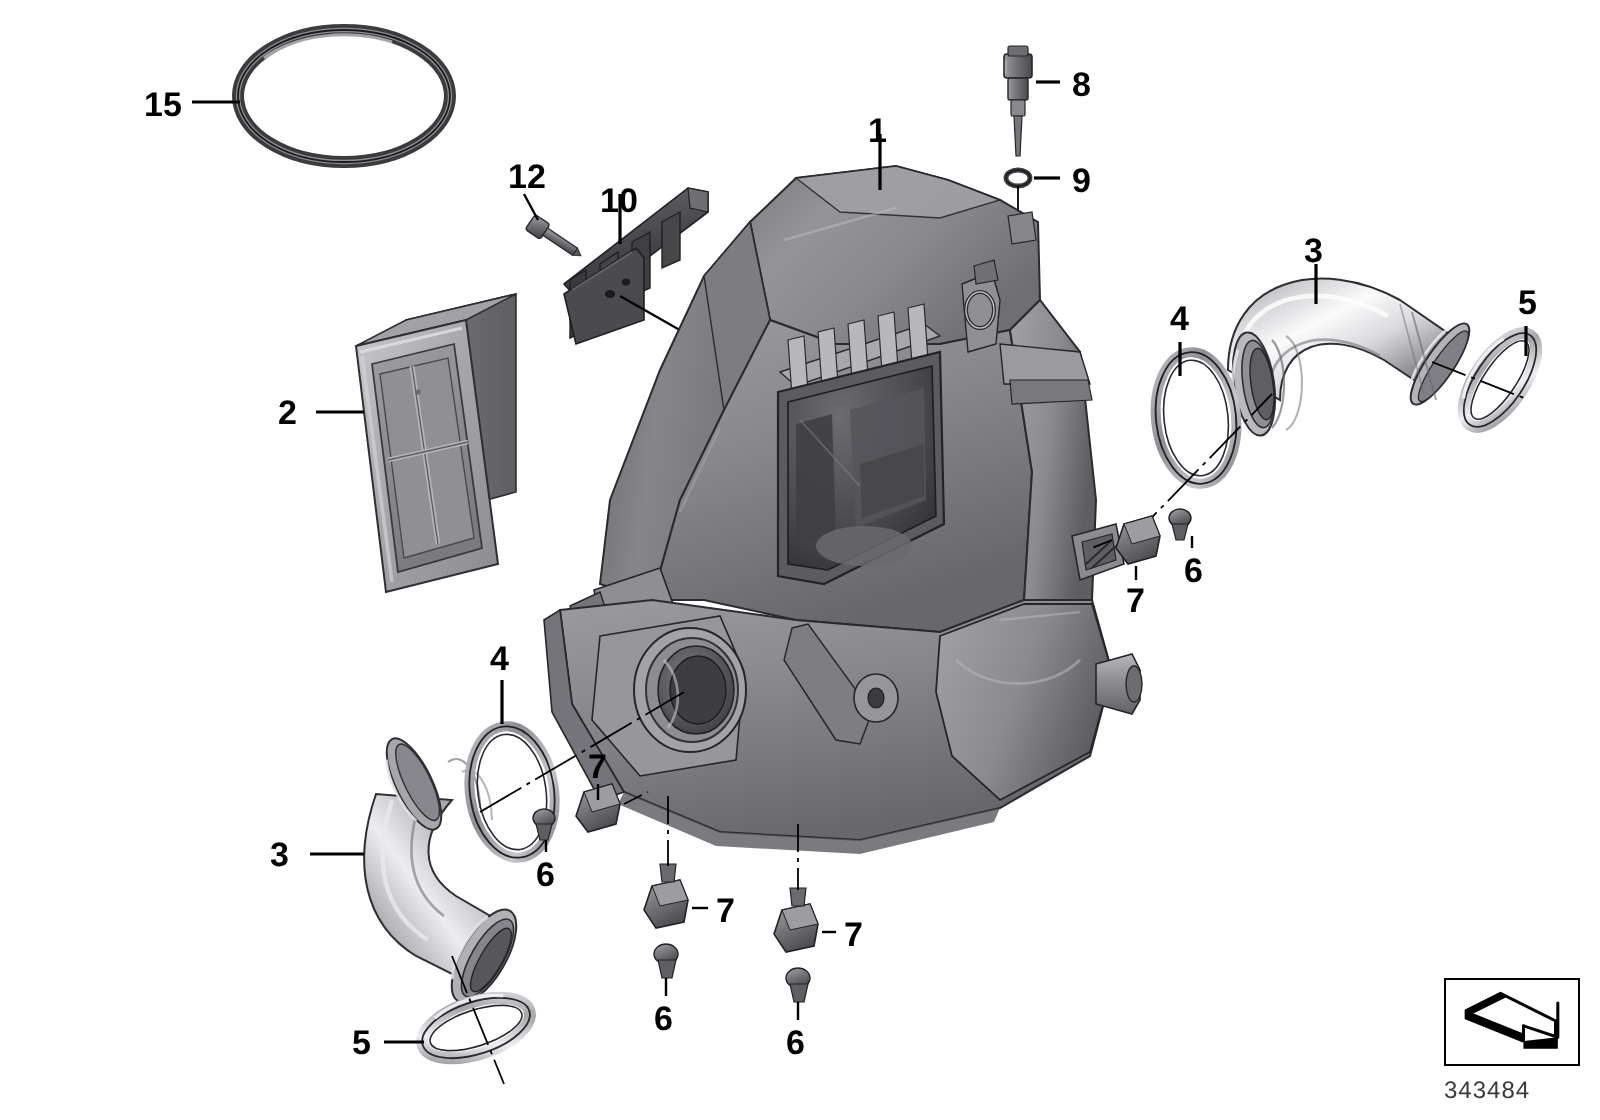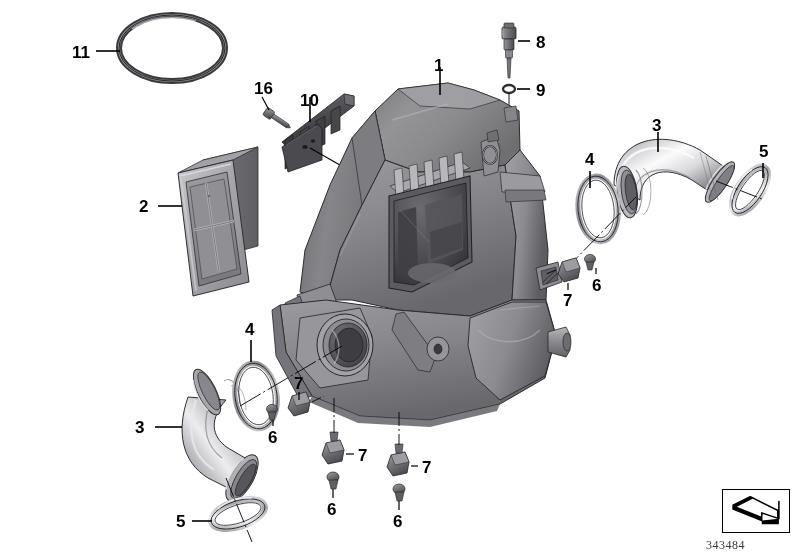--- a/index.html
+++ b/index.html
@@ -29,23 +29,23 @@
     font-family: "Liberation Sans", sans-serif;
     font-weight: bold;
     font-size: 17px;
     color: #000000;
     line-height: 1;
     white-space: nowrap;
     user-select: none;
   }
   #partnum {
     position: absolute;
-    left: 706px;
+    left: 722px;
     top: 538px;
-    font-family: Liberation Serif, serif;
+    font-family: Liberation Sans, sans-serif;
     font-size: 12px;
     color: #3a3a3a;
     letter-spacing: 0.5px;
   }
   #logo-box {
     position: absolute;
     left: 722px;
     top: 489px;
     width: 68px;
     height: 44px;
@@ -490,22 +490,22 @@
   <div class="callout" style="left:268px; top:429px;">6</div>
   <div class="callout" style="left:327px; top:501px;">6</div>
   <div class="callout" style="left:393px; top:513px;">6</div>
   <div class="callout" style="left:563px; top:292px;">7</div>
   <div class="callout" style="left:294px; top:375px;">7</div>
   <div class="callout" style="left:358px; top:447px;">7</div>
   <div class="callout" style="left:422px; top:459px;">7</div>
   <div class="callout" style="left:536px; top:34px;">8</div>
   <div class="callout" style="left:536px; top:82px;">9</div>
   <div class="callout" style="left:300px; top:92px;">10</div>
-  <div class="callout" style="left:72px;  top:44px;">11</div>
-  <div class="callout" style="left:254px; top:80px;">16</div>
+  <div class="callout" style="left:72px;  top:44px;">15</div>
+  <div class="callout" style="left:254px; top:80px;">12</div>
 
   <div id="logo-box">
     <svg viewBox="0 0 68 44" width="66" height="42">
       <path d="M10 16 L28 7 L58 22 L58 12 L58 30 L40 24 L40 32 L10 20 Z" fill="#ffffff" stroke="#000000" stroke-width="1.6" stroke-linejoin="round"></path>
       <path d="M10 16 L28 7 L31 9 L13 18 Z" fill="#000000"></path>
       <path d="M10 16 L10 20 L40 32 L40 28 Z" fill="#000000"></path>
       <path d="M40 32 L40 36 L58 36 L58 30 Z" fill="#000000"></path>
       <path d="M56 22 L58 22 L58 32 L56 32 Z" fill="#000000"></path>
     </svg>
   </div>

